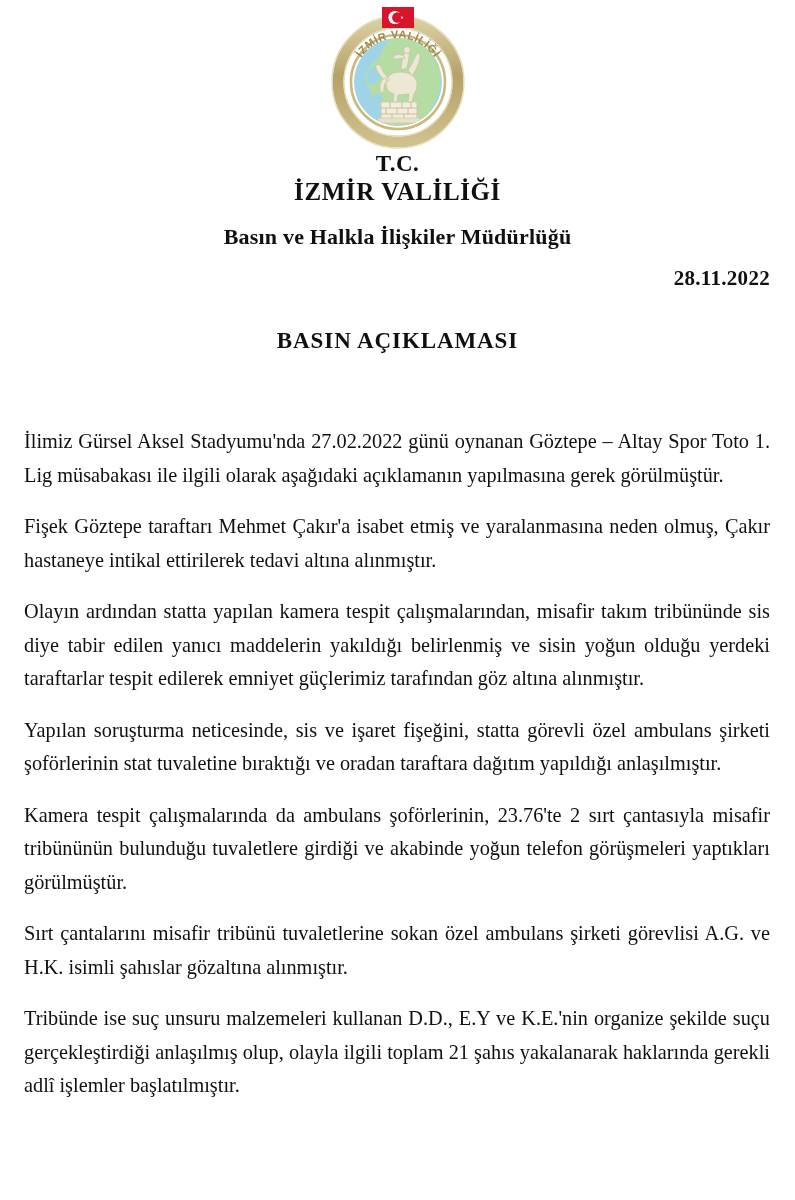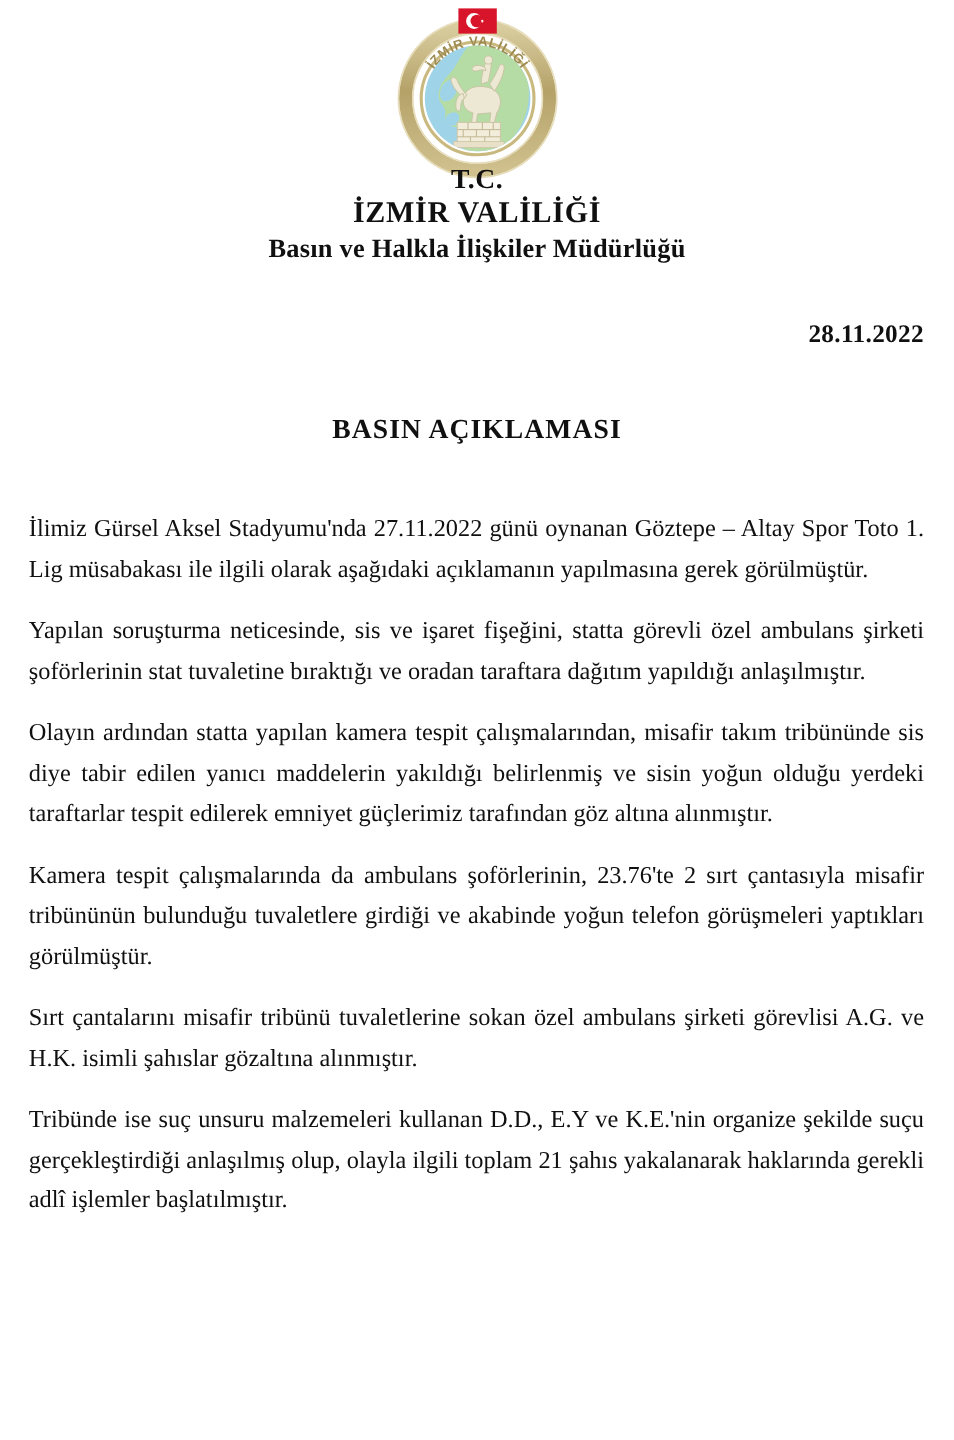--- a/index.html
+++ b/index.html
@@ -37,21 +37,21 @@
   .emblem {
     position: relative;
     width: 148px;
     height: 144px;
   }
   .emblem svg { display: block; }
 
   
   .header-block {
     position: absolute;
-    top: 136px;
+    top: 150px;
     left: 0;
     width: 795px;
     text-align: center;
   }
   .hdr-tc {
     font-size: 23px;
     font-weight: bold;
     letter-spacing: 0.4px;
     line-height: 1.18;
   }
@@ -59,38 +59,38 @@
     font-size: 25px;
     font-weight: bold;
     letter-spacing: 0.6px;
     line-height: 1.18;
   }
   .hdr-mudurluk {
     font-size: 22px;
     font-weight: bold;
     letter-spacing: 0.2px;
     line-height: 1.2;
-    margin-top: 1px;
+    margin-top: 17px;
   }
 
   
   .date-line {
     position: absolute;
     top: 266px;
     right: 25px;
     font-size: 21px;
     font-weight: bold;
     letter-spacing: 0.3px;
     text-align: right;
   }
 
   
   .doc-title {
     position: absolute;
-    top: 345px;
+    top: 328px;
     left: 0;
     width: 795px;
     text-align: center;
     font-size: 23px;
     font-weight: bold;
     letter-spacing: 0.9px;
   }
 
   
   .body-text {
@@ -204,22 +204,23 @@
     <div class="hdr-tc">T.C.</div>
     <div class="hdr-valilik">İZMİR VALİLİĞİ</div>
     <div class="hdr-mudurluk">Basın ve Halkla İlişkiler Müdürlüğü</div>
   </div>
 
   <div class="date-line">28.11.2022</div>
 
   <div class="doc-title">BASIN AÇIKLAMASI</div>
 
   <div class="body-text">
-    <p class="para">İlimiz Gürsel Aksel Stadyumu'nda 27.11.2022 günü oynanan Göztepe – Altay Spor Toto 1. Lig müsabakası ile ilgili olarak aşağıdaki açıklamanın yapılmasına gerek görülmüştür.</p>
+    <p class="para">İlimiz Gürsel Aksel Stadyumu'nda 27.02.2022 günü oynanan Göztepe – Altay Spor Toto 1. Lig müsabakası ile ilgili olarak aşağıdaki açıklamanın yapılmasına gerek görülmüştür.</p>
+    <p class="para">Fişek Göztepe taraftarı Mehmet Çakır'a isabet etmiş ve yaralanmasına neden olmuş, Çakır hastaneye intikal ettirilerek tedavi altına alınmıştır.</p>
+    <p class="para">Olayın ardından statta yapılan kamera tespit çalışmalarından, misafir takım tribününde sis diye tabir edilen yanıcı maddelerin yakıldığı belirlenmiş ve sisin yoğun olduğu yerdeki taraftarlar tespit edilerek emniyet güçlerimiz tarafından göz altına alınmıştır.</p>
     <p class="para">Yapılan soruşturma neticesinde, sis ve işaret fişeğini, statta görevli özel ambulans şirketi şoförlerinin stat tuvaletine bıraktığı ve oradan taraftara dağıtım yapıldığı anlaşılmıştır.</p>
-    <p class="para">Olayın ardından statta yapılan kamera tespit çalışmalarından, misafir takım tribününde sis diye tabir edilen yanıcı maddelerin yakıldığı belirlenmiş ve sisin yoğun olduğu yerdeki taraftarlar tespit edilerek emniyet güçlerimiz tarafından göz altına alınmıştır.</p>
     <p class="para">Kamera tespit çalışmalarında da ambulans şoförlerinin, 23.76'te 2 sırt çantasıyla misafir tribününün bulunduğu tuvaletlere girdiği ve akabinde yoğun telefon görüşmeleri  yaptıkları görülmüştür.</p>
     <p class="para">Sırt çantalarını misafir tribünü tuvaletlerine sokan özel ambulans şirketi görevlisi A.G. ve H.K. isimli şahıslar gözaltına alınmıştır.</p>
     <p class="para">Tribünde ise suç unsuru malzemeleri kullanan D.D., E.Y ve K.E.'nin organize şekilde suçu gerçekleştirdiği anlaşılmış olup, olayla ilgili toplam 21 şahıs yakalanarak haklarında gerekli adlî işlemler başlatılmıştır.</p>
 
   </div>
 
 </div>
 
 </body></html>

